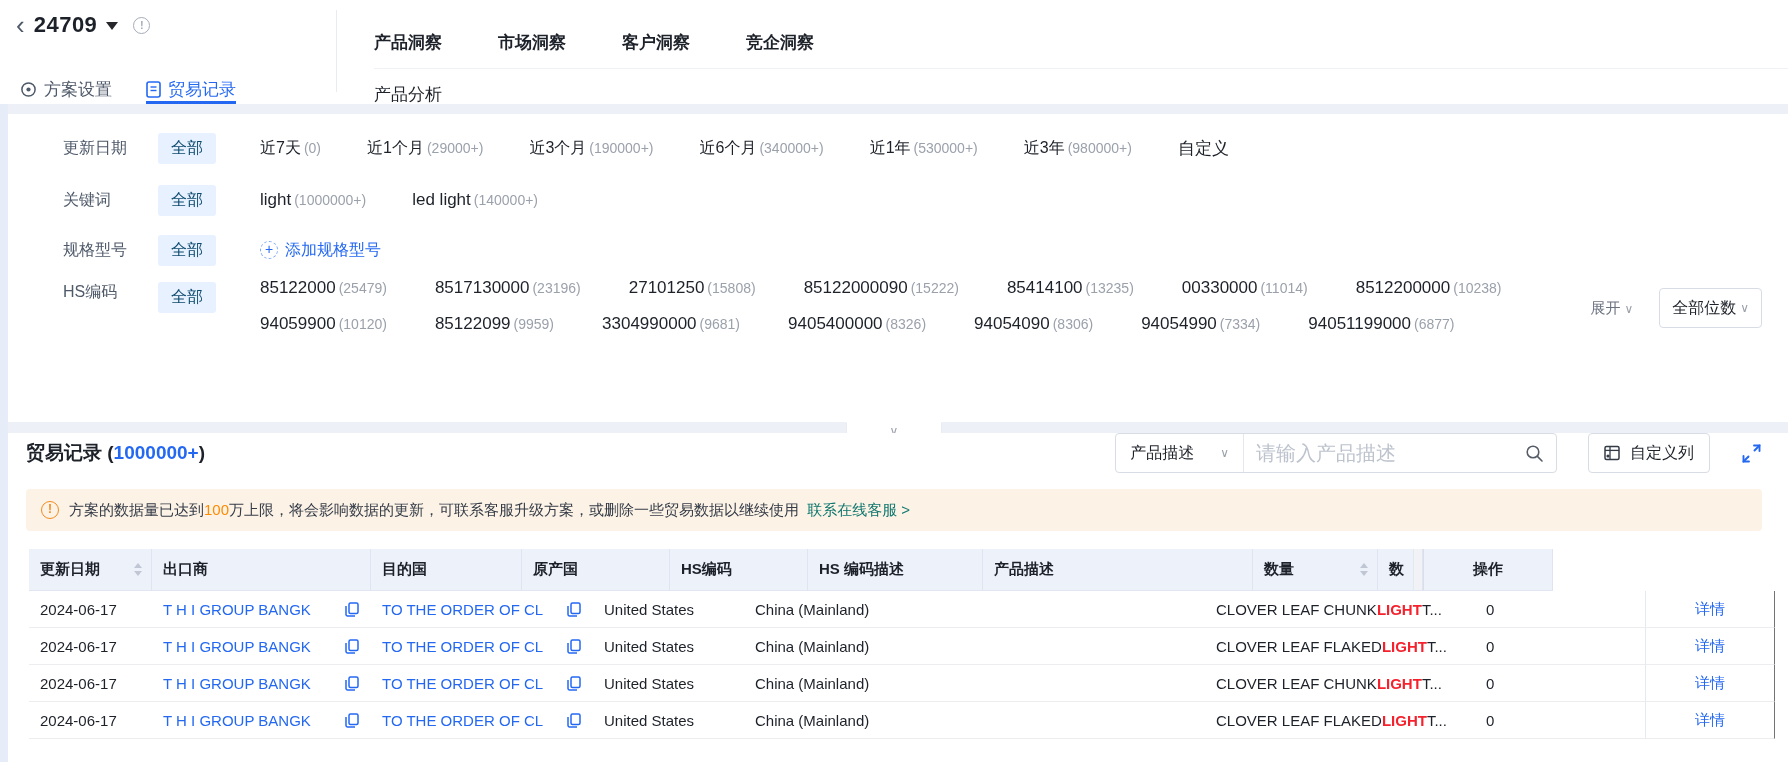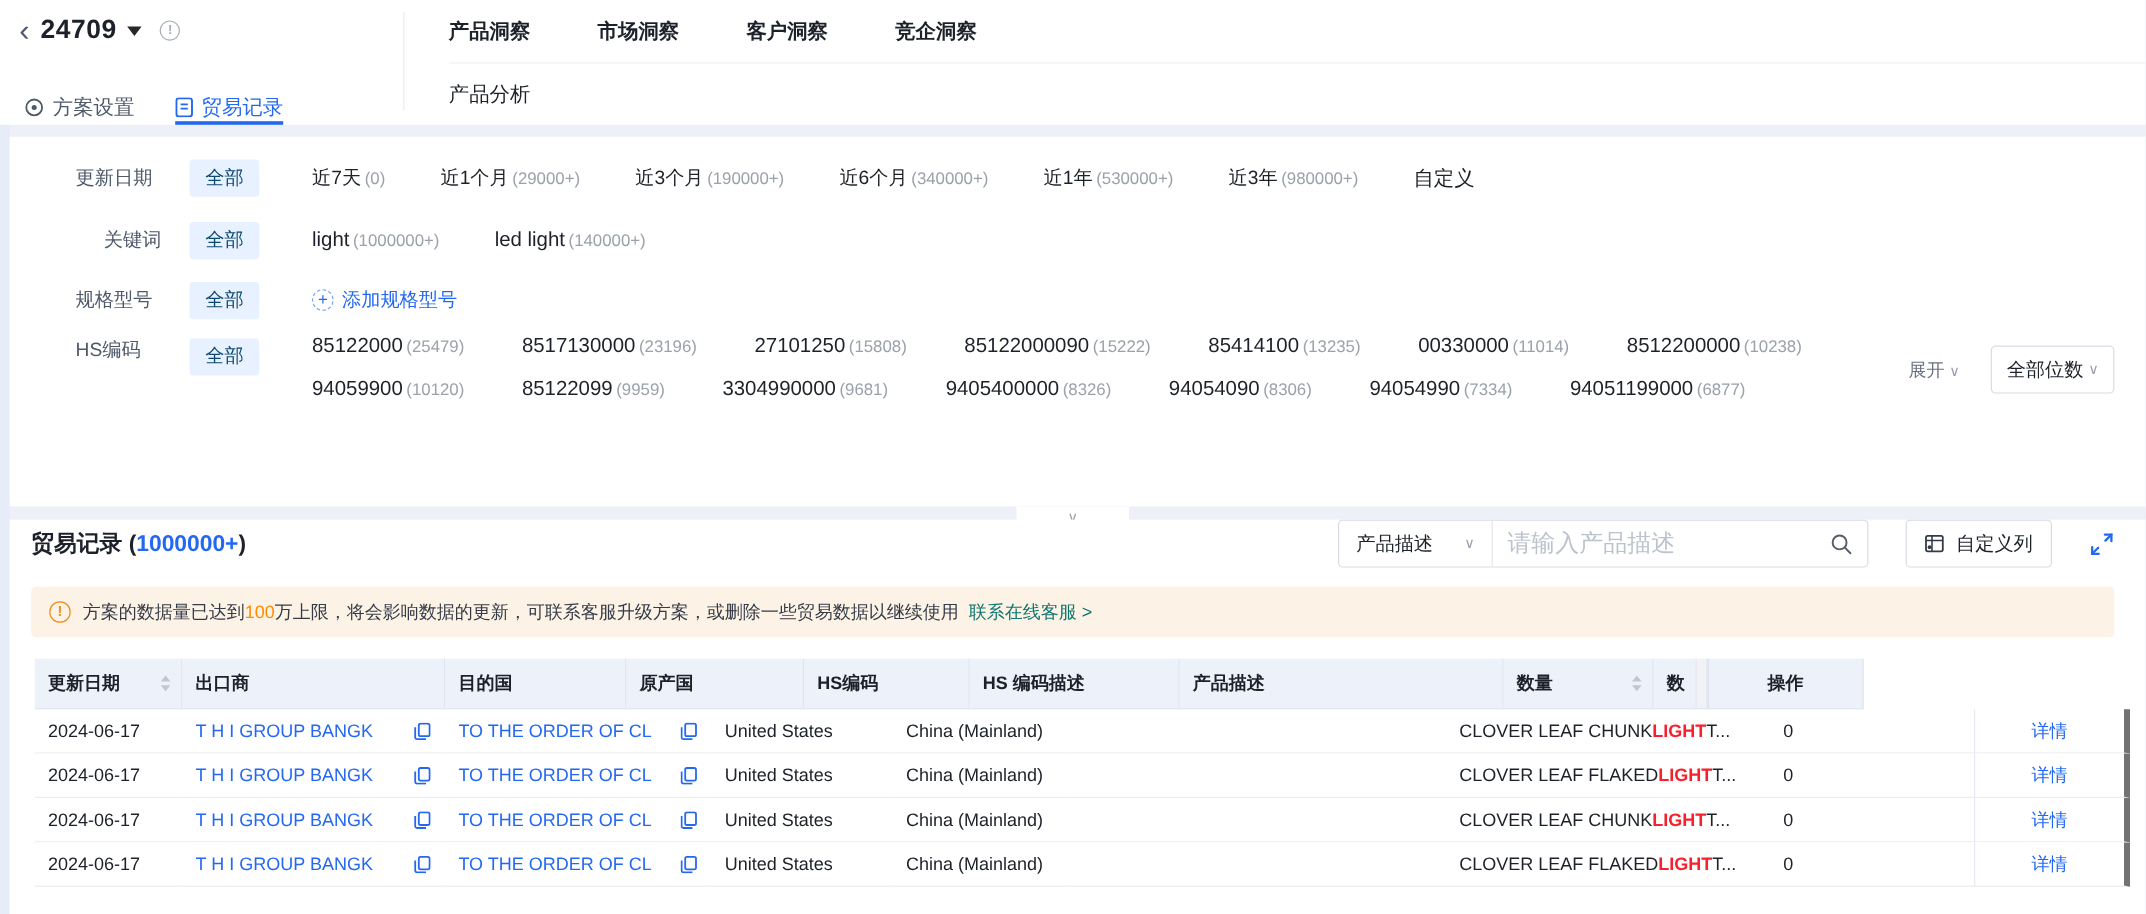--- a/index.html
+++ b/index.html
@@ -11,32 +11,32 @@
   .hdr-left { position:absolute; left:16px; top:12px; display:flex; align-items:center; gap:9px; }
   .back-ic { font-size:26px; color:#4e5969; line-height:1; cursor:pointer; }
   .plan-title { font-size:22px; font-weight:bold; color:#1d2129; letter-spacing:0.5px; }
   .caret-dn { width:0; height:0; border:6px solid transparent; border-top:8px solid #25272b; margin-top:7px; }
   .info-ic { width:17px; height:17px; border:1.5px solid #a4adba; border-radius:50%; color:#a4adba;
              font-size:11px; text-align:center; line-height:14px; font-weight:bold; margin-left:6px; }
   .hdr-tabs { position:absolute; left:20px; bottom:0; display:flex; gap:34px; }
   .htab { display:flex; align-items:center; gap:7px; font-size:17px; color:#4e5969; cursor:pointer; border-bottom:3px solid transparent; }
   .htab.active { color:#2468f2; border-bottom-color:#2468f2; }
   .vdiv { position:absolute; left:336px; top:10px; height:82px; width:1px; background:#e9ebf1; }
-  .hdr-nav { position:absolute; left:374px; top:0; right:0; }
+  .hdr-nav { position:absolute; left:374px; top:16px; right:0; }
   .nav-row { display:flex; gap:56px; height:53px; align-items:center; font-size:17px; font-weight:bold; color:#1d2129; border-bottom:1px solid #f0f1f5; }
   .nav-item { cursor:pointer; }
   .subnav-row { height:50px; display:flex; align-items:center; font-size:17px; color:#1d2129; }
 
   
   .left-gutter { position:absolute; left:0; top:104px; bottom:0; width:8px; background:#e7edf8; z-index:5; }
 
   
   .filter-panel { position:relative; margin-top:10px; background:#fff; height:308px; padding:14px 0 0 0; }
   .frow { display:flex; align-items:center; padding-left:63px; height:40px; }
-  .frow.mb1 { margin-bottom:12px; } .frow.mb2 { margin-bottom:10px;text-align:center; } .frow.mb3 { margin-bottom:8px; }
+  .frow.mb1 { margin-bottom:12px; } .frow.mb2 { margin-bottom:10px; } .frow.mb3 { margin-bottom:8px; }
   .flabel { width:95px; flex-shrink:0; font-size:16px; color:#4e5969; }
   .chip-all { background:#e8f1ff; color:#0c4a6e; font-size:16px; padding:5px 13px; border-radius:3px; margin-right:44px; cursor:pointer; flex-shrink:0; }
   .fopts { display:flex; gap:46px; align-items:center; font-size:16px; color:#1d2129; white-space:nowrap; }
   .opt { cursor:pointer; }
   .cnt { color:#9ba1ab; font-size:14px; margin-left:3px; }
   .daterange { display:flex; align-items:center; border:1px solid #d8dce4; border-radius:4px; height:38px; padding:0 12px; width:335px; background:#fff; }
   .daterange input { border:none; outline:none; width:118px; font-size:15px; font-family:inherit; color:#1d2129; }
   .daterange input::placeholder { color:#bdc3cd; }
   .dr-arrow { color:#c3c8d1; font-size:15px; margin:0 8px; }
   .kw-word { font-size:17px; color:#1d2129; }
@@ -75,21 +75,21 @@
 
   
   .tbl { margin:18px 13px 0 29px; font-size:15px; }
   .tr { display:flex; }
   .c0{width:123px;} .c1{width:219px;} .c2{width:222px;} .c3{width:151px;} .c4{width:148px;}
   .c5{width:138px;} .c6{width:175px;} .c7{width:270px;} .c8{width:125px;} .c9{width:45px;} .c10{width:130px;}
   .th { height:42px; background:#edf1fa; font-weight:bold; color:#1d2129; display:flex; align-items:center; padding-left:11px;
         border-right:1px solid #dfe4f0; border-bottom:1px solid #e2e6f0; overflow:hidden; white-space:nowrap; position:relative; }
   .th.c10 { border-left:1px solid #d9deea; justify-content:center; padding-left:0; }
   .td { height:37px; display:flex; align-items:center; padding-left:11px; border-bottom:1px solid #ededf0; background:#fff; overflow:hidden; white-space:nowrap; }
-  .td.c10 { border-left:1px solid #e6e9f1; border-right:5px solid #737373; justify-content:center; padding-left:0; }
+  .td.c10 { border-left:1px solid #e6e9f1; border-right:1px solid #737373; justify-content:center; padding-left:0; }
   .sort { display:flex; flex-direction:column; gap:3px; margin-left:auto; margin-right:9px; cursor:pointer; }
   .sort .up { width:0;height:0;border:4px solid transparent;border-bottom:5px solid #c0c6d4; }
   .sort .dn { width:0;height:0;border:4px solid transparent;border-top:5px solid #c0c6d4; }
   .scroll-shade { position:absolute; right:0; top:0; bottom:0; width:9px; background:#f1f2f6; border-left:1px solid #e6e8ef; }
   .lnk { color:#2468f2; cursor:pointer; overflow:hidden; text-overflow:clip; }
   .cell-split { justify-content:space-between; padding-right:12px; }
   .copy-ic { flex-shrink:0; margin-left:8px; cursor:pointer; }
   .kw-red { color:#f5222d; font-weight:bold; }
   .detail-lnk { color:#2468f2; cursor:pointer; }
   svg { display:block; }

